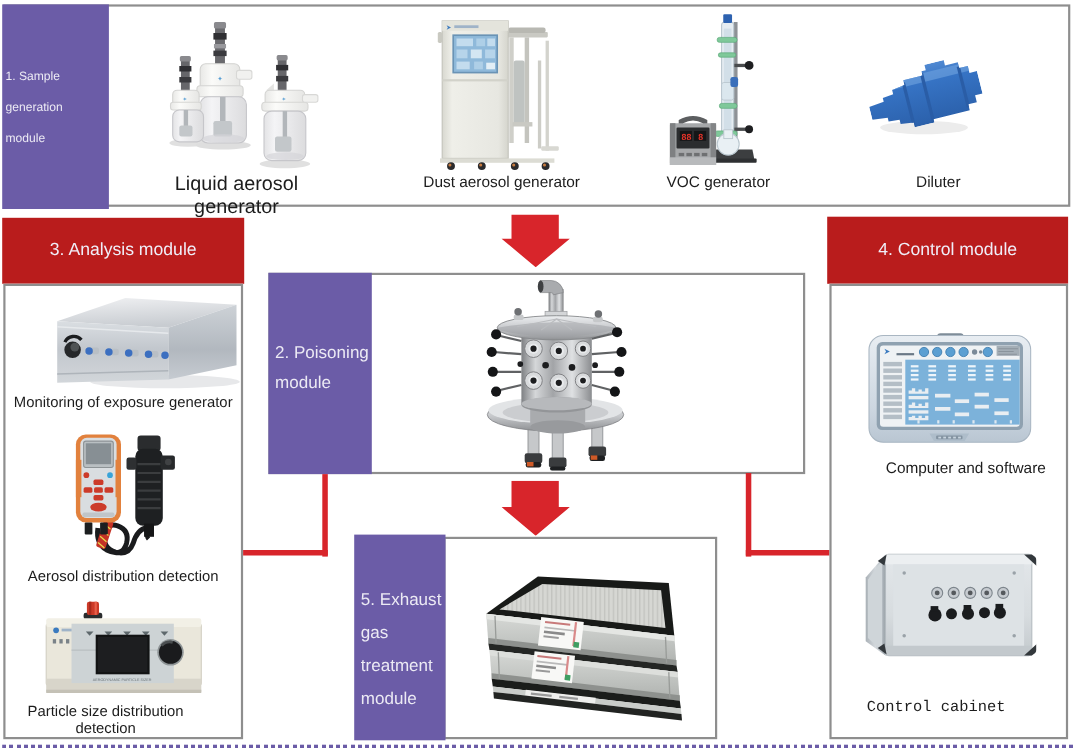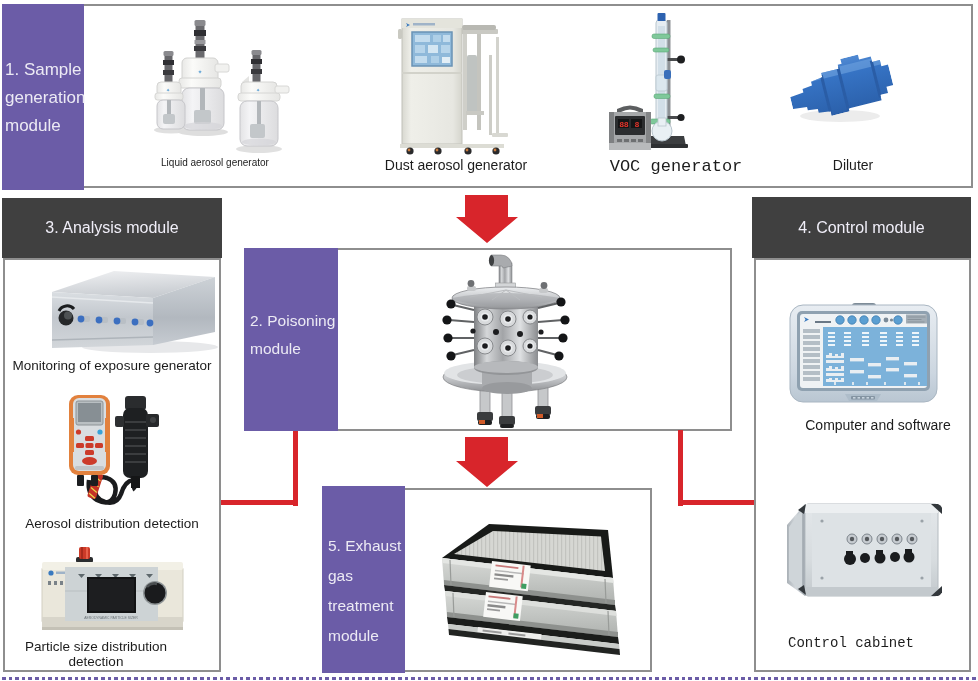--- a/index.html
+++ b/index.html
@@ -1,31 +1,31 @@
 <!DOCTYPE html>
 <html><head>
 <meta charset="utf-8">
 <style>
   html,body{margin:0;padding:0;}
   body{width:978px;height:681px;position:relative;background:#ffffff;
        font-family:"Liberation Sans",sans-serif;overflow:hidden;}
   .abs{position:absolute;}
   .box{position:absolute;border:2px solid #8e8e8e;background:#fff;box-sizing:border-box;}
   .plabel{position:absolute;background:#6b5ca7;color:#eceaf4;box-sizing:border-box;}
-  .phead{position:absolute;background:#404040;color:#f0eef8;font-size:16px;
+  .phead{position:absolute;background:#b91c1c;color:#f0eef8;font-size:16px;
          text-align:center;box-sizing:border-box;}
   .cap{position:absolute;color:#1c1c1c;font-size:13.5px;text-align:center;}
   .red{position:absolute;background:#d8252b;}
 </style>
 </head>
 <body>
 
 <div class="box" style="left:3px;top:4px;width:970px;height:184px;"></div>
-<div class="plabel" style="left:2px;top:4px;width:82px;height:186px;
-     font-size:17px;line-height:28px;padding:52px 0 0 3px;">
+<div class="plabel" style="left:2px;top:4px;width:97px;height:186px;
+     font-size:11px;line-height:28px;padding:52px 0 0 3px;">
   1. Sample<br>generation<br>module</div>
 
 <svg class="abs" id="jars" style="left:145px;top:18px;" width="160" height="136" viewBox="0 0 160 136">
   <defs>
     <linearGradient id="jbody" x1="0" y1="0" x2="1" y2="0">
       <stop offset="0" stop-color="#e3e3e5"></stop>
         <stop offset="0.25" stop-color="#f4f4f6"></stop>
       <stop offset="0.6" stop-color="#e9e9eb"></stop>
         <stop offset="1" stop-color="#dcdcde"></stop>
     </linearGradient>
@@ -199,23 +199,23 @@
     <g clip-path="url(#dclip)">
       <rect x="0" y="0" width="112" height="76" fill="url(#dblue)"></rect>
       <rect x="0" y="14" width="112" height="8" fill="#6ba0dd" opacity="0.65"></rect>
       <rect x="36" y="18" width="3" height="42" fill="#2a5da6"></rect>
       <rect x="54" y="14" width="3" height="46" fill="#2a5da6"></rect>
       <rect x="88" y="16" width="3" height="38" fill="#2a5da6"></rect>
     </g>
   </g>
 </svg>
 
-<div class="cap" style="left:135px;top:157px;width:160px;font-size:10px;">Liquid aerosol generator</div>
+<div class="cap" style="left:135px;top:157px;width:160px;font-size:18px;">Liquid aerosol generator</div>
 <div class="cap" style="left:376px;top:157px;width:160px;font-size:14px;">Dust aerosol generator</div>
-<div class="cap" style="left:596px;top:157px;width:160px;font-size:17px;font-family:Liberation Mono, monospace;">VOC generator</div>
+<div class="cap" style="left:573px;top:157px;width:160px;font-size:14px;">VOC generator</div>
 <div class="cap" style="left:773px;top:157px;width:160px;font-size:14px;">Diluter</div>
 
 <svg class="abs" style="left:450px;top:195px;" width="74" height="48" viewBox="0 0 74 48">
   <polygon points="15,0 58,0 58,22 68,22 37,48 6,22 15,22" fill="#d8252b"></polygon>
 </svg>
 <svg class="abs" style="left:450px;top:437px;" width="74" height="50" viewBox="0 0 74 50">
   <polygon points="15,0 58,0 58,24 68,24 37,50 6,24 15,24" fill="#d8252b"></polygon>
 </svg>
 
 <div class="phead" style="left:2px;top:198px;width:220px;height:60px;line-height:60px;">3. Analysis module</div>

